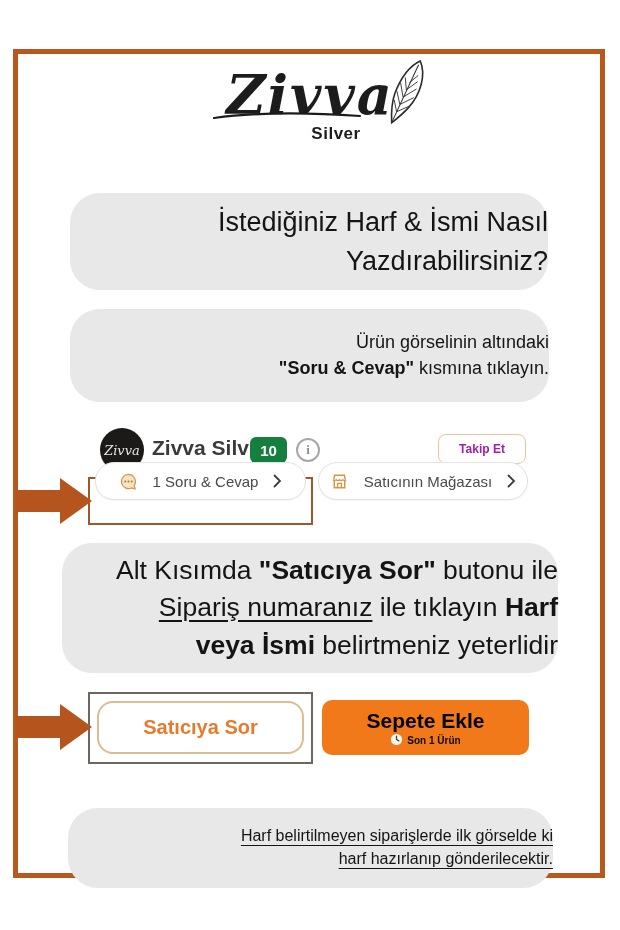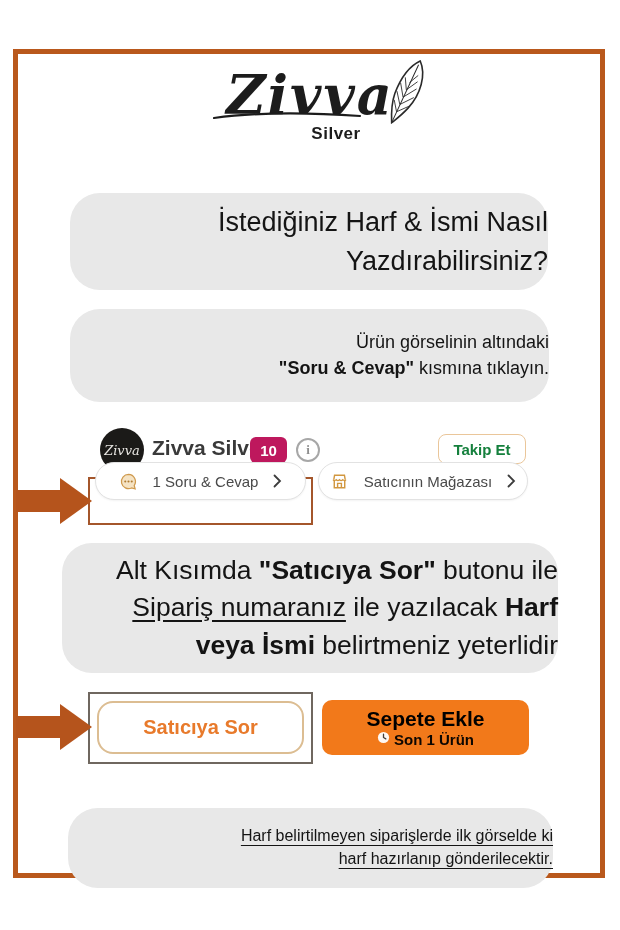--- a/index.html
+++ b/index.html
@@ -31,28 +31,28 @@
   #bubble-note{ left:68px;  top:808px; width:485px; height:80px;  font-size:16px; }
   .b { font-weight:bold; }
   .u { text-decoration:underline; text-underline-offset:4px; }
 
   
   .seller-row { position:absolute; left:0; top:426px; width:620px; height:48px; }
   .avatar { position:absolute; left:100px; top:2px; width:44px; height:44px; border-radius:50%;
             background:#1b1a18; overflow:hidden; display:flex; align-items:center; justify-content:center; }
   .avatar span { font-family:"DejaVu Serif", serif; font-style:italic; color:#e8e6e2; font-size:13px; }
   .seller-name { position:absolute; left:152px; top:10px; font-size:21px; font-weight:bold; color:#3a3a3a; }
-  .score-badge { position:absolute; left:250px; top:11px; width:37px; height:26px; background:#be185d;
+  .score-badge { position:absolute; left:250px; top:11px; width:37px; height:26px; background:#15803d;
                  border-radius:6px; color:#fff; font-size:15px; font-weight:bold;
                  display:flex; align-items:center; justify-content:center; }
   .info-icon { position:absolute; left:296px; top:12px; width:24px; height:24px; border-radius:50%;
                border:2px solid #a7a7a7; color:#8f8f8f; font-size:13px; font-weight:bold;
                display:flex; align-items:center; justify-content:center; font-family:"Liberation Serif", serif; }
   .follow-btn { position:absolute; left:438px; top:8px; width:88px; height:30px; background:#fff;
-                border:1.5px solid #eac69a; border-radius:8px; color:#15803d; font-size:15px;
+                border:1.5px solid #eac69a; border-radius:8px; color:#a21caf; font-size:12px;
                 font-weight:bold; display:flex; align-items:center; justify-content:center; }
 
   
   .hl-box1 { position:absolute; left:88px; top:477px; width:225px; height:48px;
              border:2px solid #a4562b; background:transparent; }
   .pill { position:absolute; height:38px; top:462px; background:#fff; border:1px solid #e2e2e2;
           border-radius:20px; box-shadow:0 1px 2px rgba(0,0,0,0.05);
           display:flex; align-items:center; justify-content:center; gap:15px;
           font-size:15px; color:#4a4a4a; }
   #qa-pill    { left:95px;  width:211px; }
@@ -70,21 +70,21 @@
   
   .hl-box2 { position:absolute; left:88px; top:692px; width:225px; height:72px;
              border:2px solid #6f675f; background:#fff; }
   .ask-btn { position:absolute; left:97px; top:701px; width:207px; height:53px; background:#fff;
              border:2px solid #dcbd92; border-radius:16px; color:#e87a2b; font-size:20px;
              font-weight:bold; display:flex; align-items:center; justify-content:center; }
   .cart-btn { position:absolute; left:322px; top:700px; width:207px; height:55px; background:#f2791a;
               border-radius:10px; color:#000000; display:flex; flex-direction:column;
               align-items:center; justify-content:center; line-height:1.15; }
   .cart-btn .main { font-size:21px; font-weight:bold; }
-  .cart-btn .sub  { font-size:15px; font-weight:bold; display:flex; align-items:flex-start; gap:4px; opacity:0.95; }
+  .cart-btn .sub  { font-size:10px; font-weight:bold; display:flex; align-items:flex-end; gap:4px; opacity:0.95; }
 
   .chev { flex:0 0 auto; }
 </style>
 </head>
 <body>
 
 <div id="page">
   <div class="frame"></div>
 
   <div class="logo">
@@ -152,21 +152,21 @@
     </svg>
   </div>
 
   <div class="arrow" id="arrow-1">
     <div class="shaft"></div>
       <div class="head"></div>
   </div>
 
   <div class="bubble" id="bubble-s2">
     <div class="ln"><span>Alt Kısımda </span><span class="b">"Satıcıya Sor"</span><span> butonu ile</span></div>
-    <div class="ln"><span class="u">Sipariş numaranız</span><span> ile yazılacak </span><span class="b">Harf</span></div>
+    <div class="ln"><span class="u">Sipariş numaranız</span><span> ile tıklayın </span><span class="b">Harf</span></div>
     <div class="ln"><span class="b">veya İsmi</span><span> belirtmeniz yeterlidir</span></div>
   </div>
 
   <div class="hl-box2"></div>
   <div class="ask-btn">Satıcıya Sor</div>
 
   <div class="cart-btn">
     <div class="main">Sepete Ekle</div>
     <div class="sub">
       <svg width="13" height="13" viewBox="0 0 14 14">

